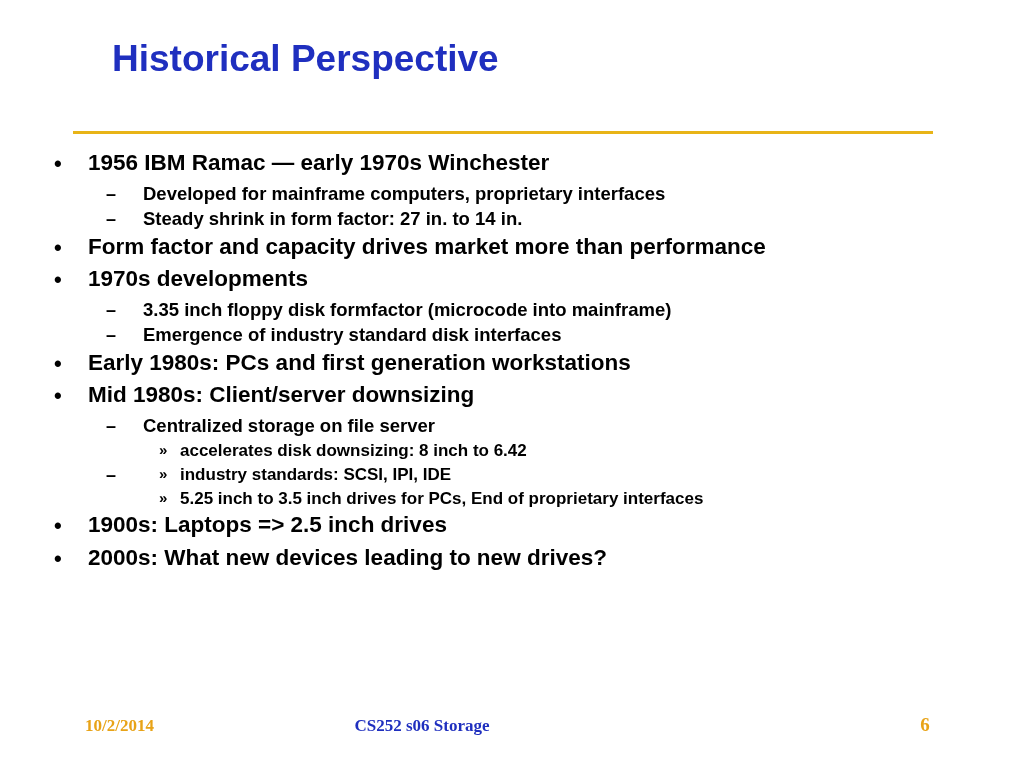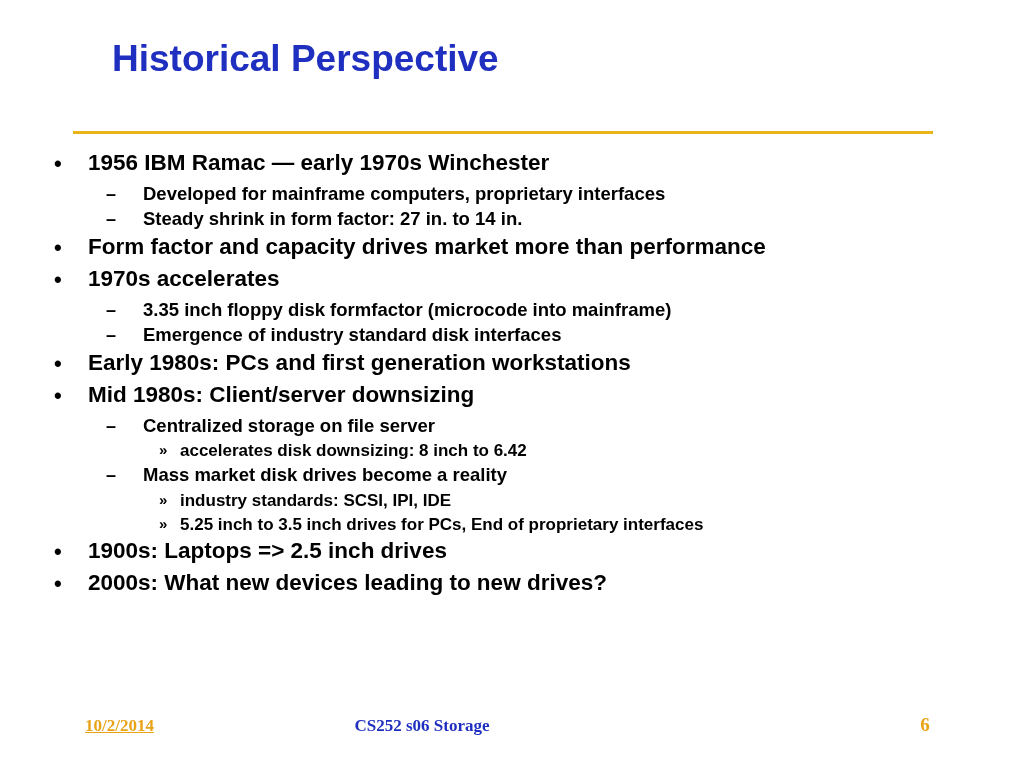--- a/index.html
+++ b/index.html
@@ -92,21 +92,20 @@
     line-height: 1.0;
   }
   .footer-date {
     position: absolute;
     left: 85px;
     top: 716px;
     font-size: 17px;
     font-weight: bold;
     color: #e8a317;
     font-family: "Liberation Serif", serif;
-    text-decoration: underline;
   }
   .footer-center {
     position: absolute;
     left: 0;
     top: 716px;
     width: 844px;
     text-align: center;
     font-size: 17px;
     font-weight: bold;
     color: #1f2fbf;
@@ -150,21 +149,21 @@
       <span>Steady shrink in form factor: 27 in. to 14 in.</span>
     </div>
 
     <div class="lvl1">
       <span class="bullet">•</span>
       <span>Form factor and capacity drives market more than performance</span>
     </div>
 
     <div class="lvl1">
       <span class="bullet">•</span>
-      <span>1970s accelerates</span>
+      <span>1970s developments</span>
     </div>
 
     <div class="lvl2">
       <span class="bullet">–</span>
       <span>3.35 inch floppy disk formfactor (microcode into mainframe)</span>
     </div>
 
     <div class="lvl2">
       <span class="bullet">–</span>
       <span>Emergence of industry standard disk interfaces</span>
@@ -185,21 +184,20 @@
       <span>Centralized storage on file server</span>
     </div>
 
     <div class="lvl3">
       <span class="bullet">»</span>
       <span>accelerates disk downsizing: 8 inch to 6.42</span>
     </div>
 
     <div class="lvl2">
       <span class="bullet">–</span>
-      <span>Mass market disk drives become a reality</span>
     </div>
 
     <div class="lvl3">
       <span class="bullet">»</span>
       <span>industry standards: SCSI, IPI, IDE</span>
     </div>
 
     <div class="lvl3">
       <span class="bullet">»</span>
       <span>5.25 inch to 3.5 inch drives for PCs, End of proprietary interfaces</span>

